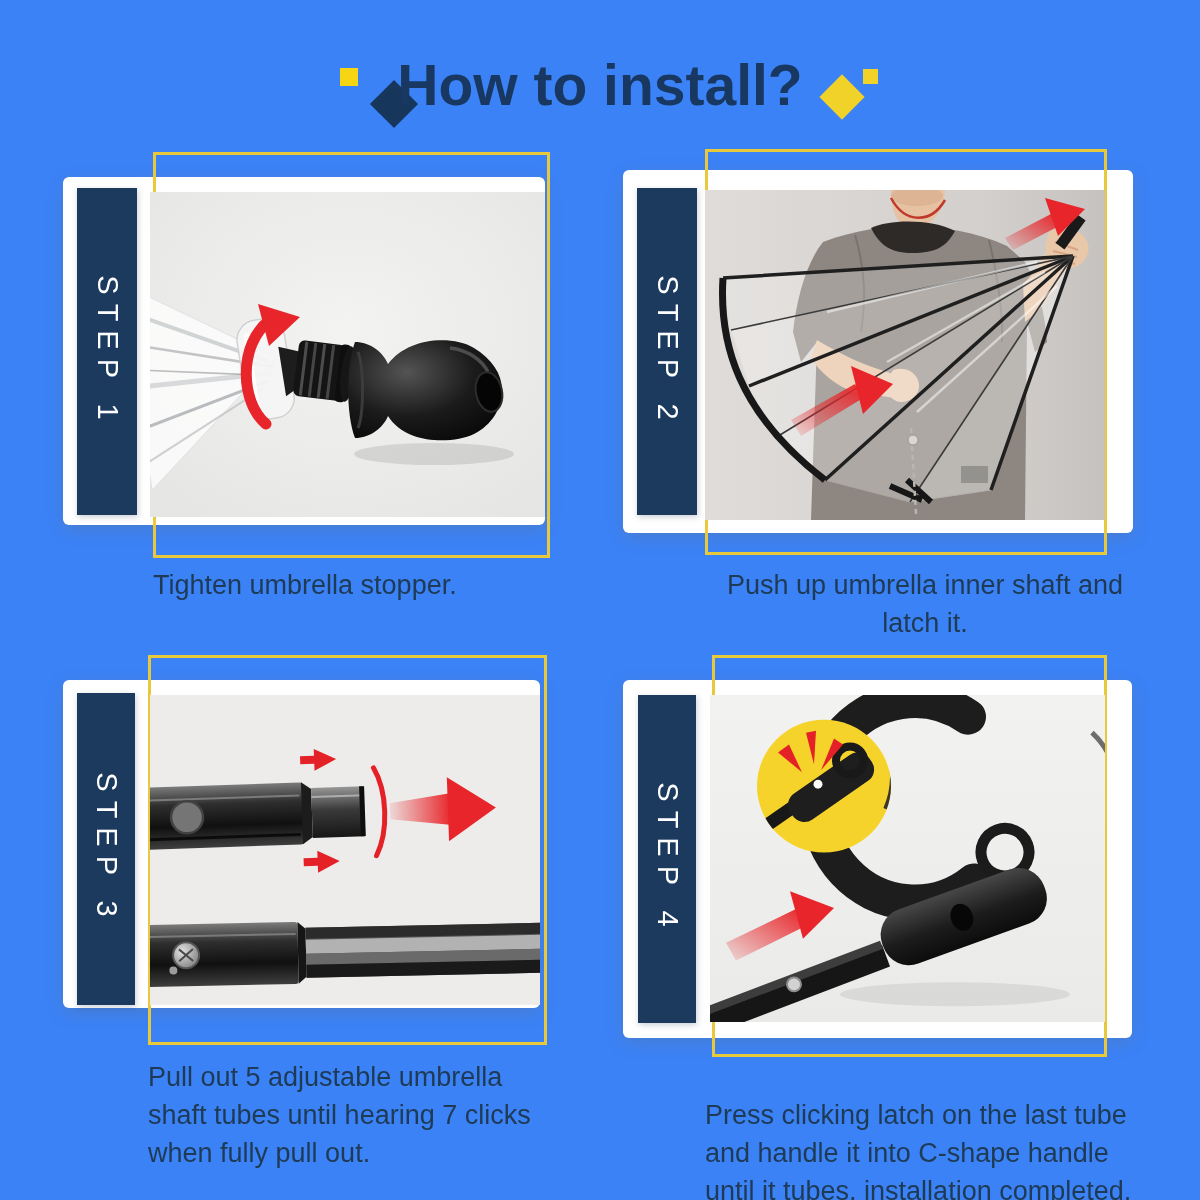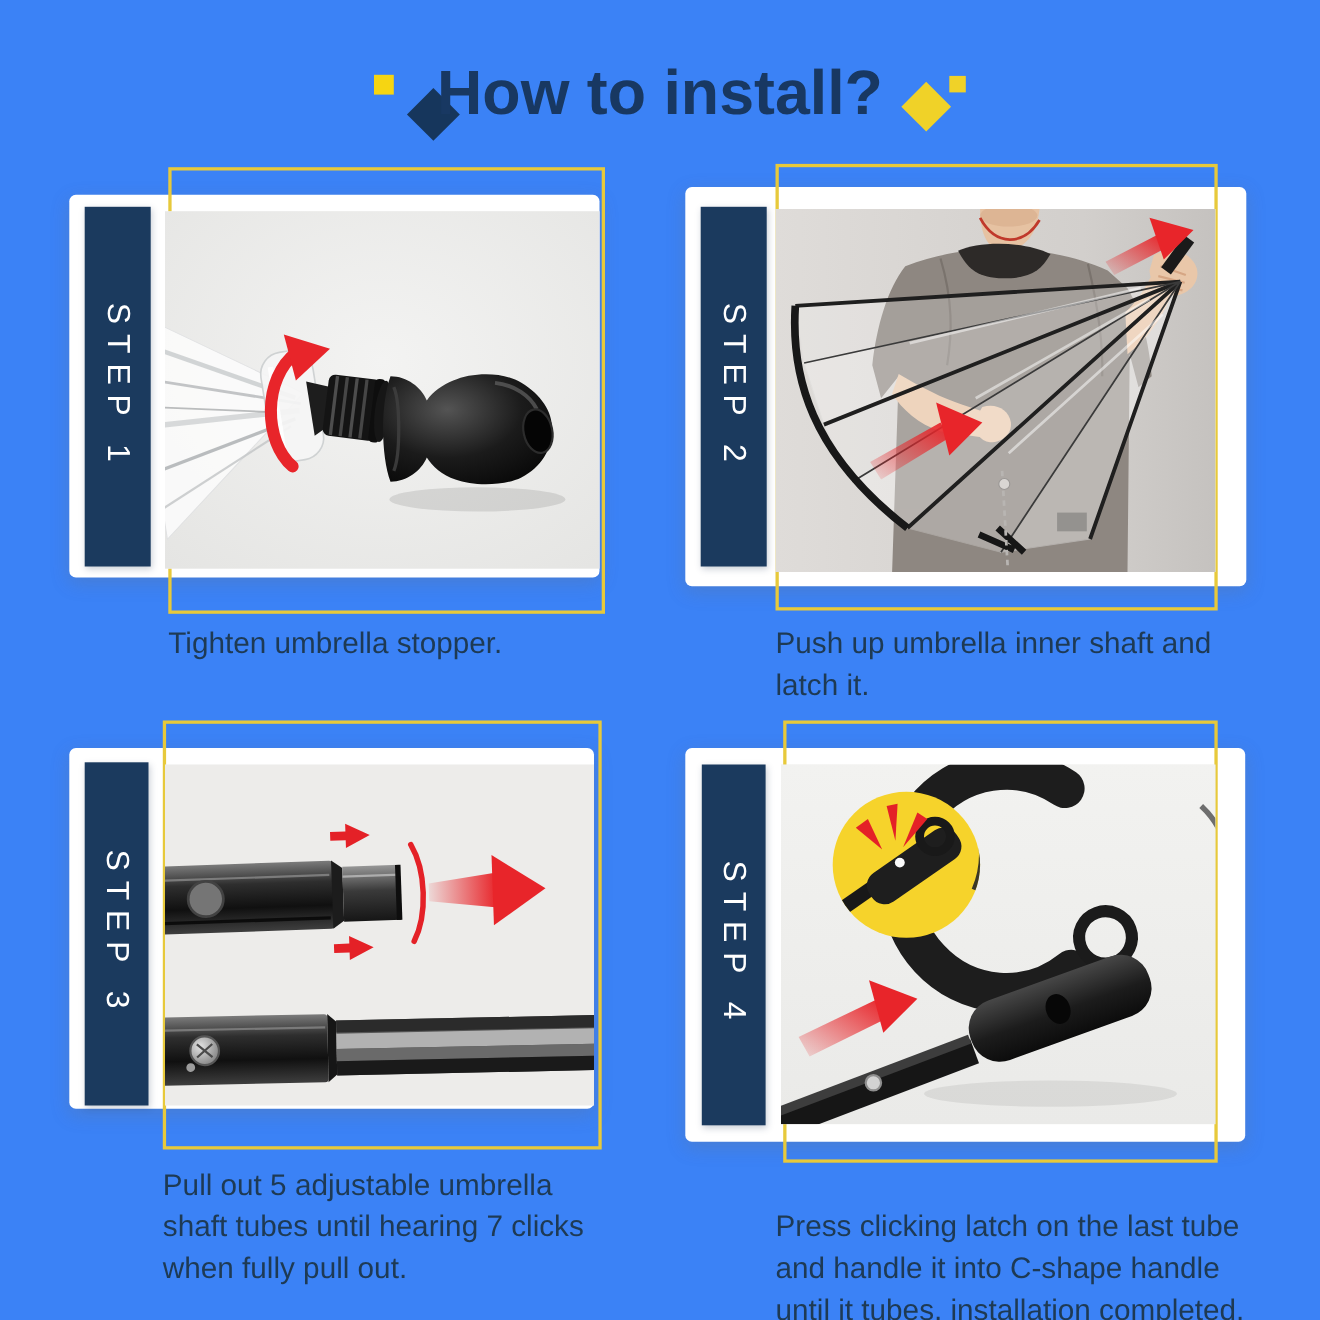--- a/index.html
+++ b/index.html
@@ -28,21 +28,21 @@
   .q1 .frame{left:153px;top:152px;width:397px;height:406px;}
   .q1 .card{left:63px;top:177px;width:482px;height:348px;}
   .q1 .banner{left:77px;top:188px;width:60px;height:327px;}
   .q1 .photo{left:150px;top:192px;width:395px;height:325px;}
   .q1 .caption{left:153px;top:566px;width:410px;}
 
   .q2 .frame{left:705px;top:149px;width:402px;height:406px;}
   .q2 .card{left:623px;top:170px;width:510px;height:363px;}
   .q2 .banner{left:637px;top:188px;width:60px;height:327px;}
   .q2 .photo{left:705px;top:190px;width:400px;height:330px;}
-  .q2 .caption{left:705px;top:566px;width:440px;}
+  .q2 .caption{left:705px;top:566px;width:440px;text-align:center;}
 
   .q3 .frame{left:148px;top:655px;width:399px;height:390px;}
   .q3 .card{left:63px;top:680px;width:477px;height:328px;}
   .q3 .banner{left:77px;top:693px;width:58px;height:312px;}
   .q3 .photo{left:150px;top:695px;width:390px;height:310px;}
   .q3 .caption{left:148px;top:1058px;width:430px;}
 
   .q4 .frame{left:712px;top:655px;width:395px;height:402px;}
   .q4 .card{left:623px;top:680px;width:509px;height:358px;}
   .q4 .banner{left:638px;top:695px;width:58px;height:328px;}

